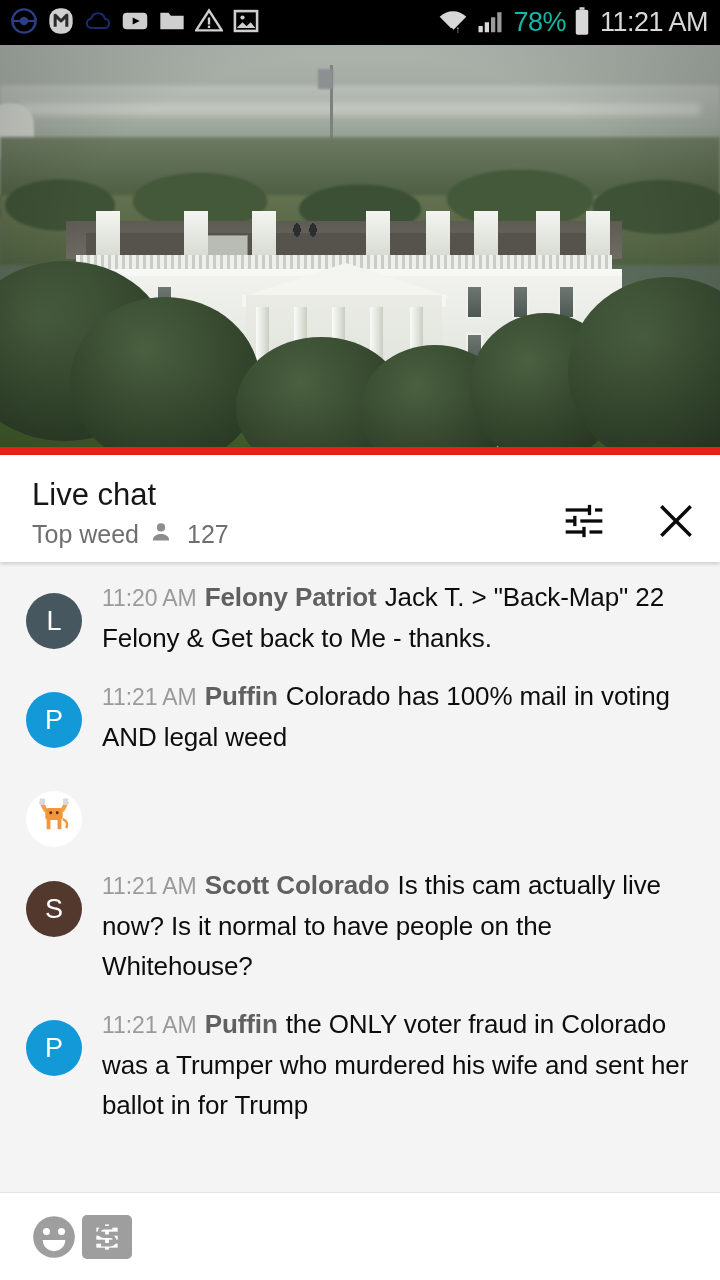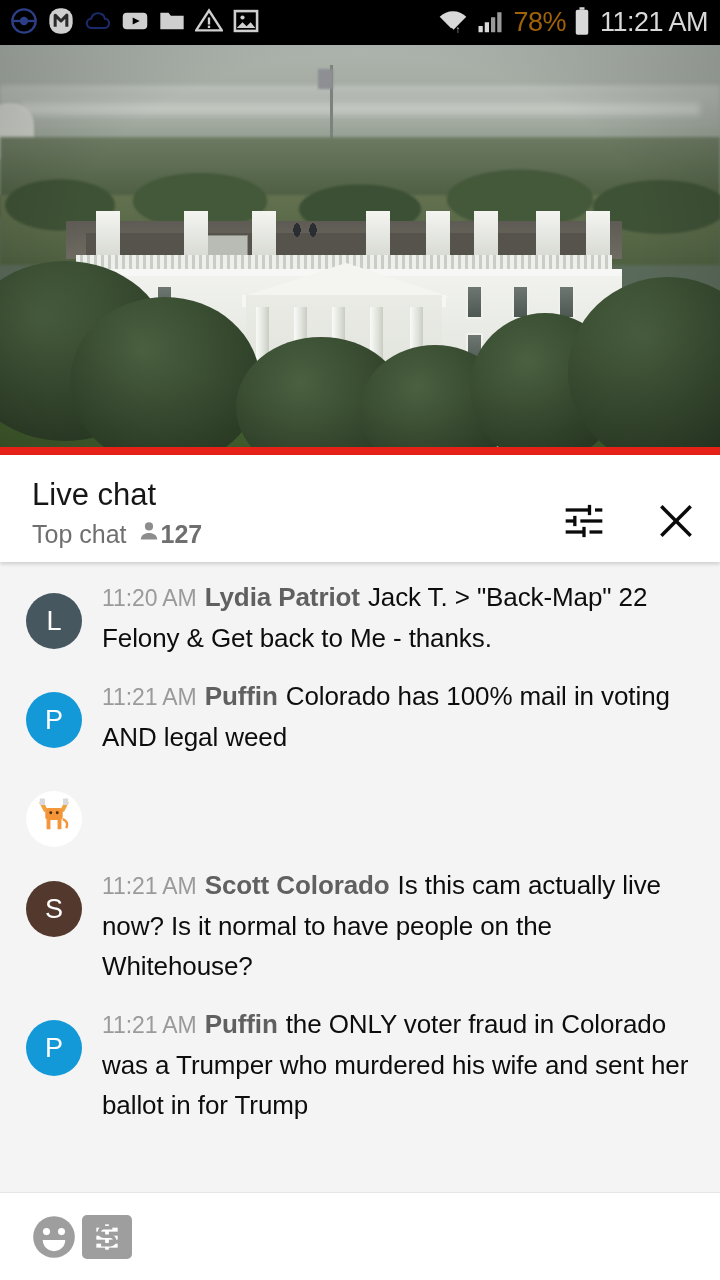--- a/index.html
+++ b/index.html
@@ -15,21 +15,21 @@
   
   .statusbar{
     position:absolute; top:0; left:0; width:720px; height:45px;
     background:#000000; display:flex; align-items:center;
     padding:0 12px 0 10px;
   }
   .sb-left{ display:flex; align-items:center; gap:9px; }
   .sb-right{ margin-left:auto; display:flex; align-items:center; gap:7px; }
   .sb-icon{ display:block; }
   .sb-battery-text{
-    color:#a16207; font-size:27px; letter-spacing:-0.5px;
+    color:#14b8a6; font-size:27px; letter-spacing:-0.5px;
     font-family:"Liberation Sans", sans-serif;
   }
   .sb-clock{
     color:#d8d8d8; font-size:27px; letter-spacing:-0.5px;
     margin-left:2px;
   }
 
   
   .video-wrap{
     position:absolute; top:45px; left:0; width:720px; height:410px;
@@ -208,21 +208,21 @@
     z-index:3;
   }
   .chat-header-left{ display:flex; flex-direction:column; gap:6px; }
   .chat-title{
     font-size:31px; color:#161616; font-weight:400; line-height:36px;
   }
   .chat-sub{
     display:flex; align-items:center; gap:10px;
   }
   .chat-sub-mode{ font-size:25px; color:#6f6f6f; line-height:30px; }
-  .viewers{ display:flex; align-items:flex-start; gap:0;font-weight:bold; }
+  .viewers{ display:flex; align-items:center; gap:14px; }
   .viewers-count{ font-size:25px; color:#6f6f6f; line-height:30px; }
   .chat-header-actions{
     margin-left:auto; display:flex; align-items:center; gap:48px;
     padding-top:22px;
   }
   .hdr-btn{
     width:44px; height:44px; display:flex; align-items:center; justify-content:center;
     cursor:pointer; background:none; border:none;
   }
 
@@ -427,21 +427,21 @@
 </div>
 
 <div class="progress"></div>
 
 <div class="chat-panel">
 
   <div class="chat-header">
     <div class="chat-header-left">
       <div class="chat-title">Live chat</div>
       <div class="chat-sub">
-        <span class="chat-sub-mode">Top chat</span>
+        <span class="chat-sub-mode">Top weed</span>
         <span class="viewers">
           <span>
             <svg width="24" height="24" viewBox="0 0 24 24">
                 <circle cx="12" cy="7.4" r="4.1" fill="#8d8d8d"></circle>
                 <path d="M3.8 20.5c0-4.4 3.7-6.6 8.2-6.6s8.2 2.2 8.2 6.6z" fill="#8d8d8d"></path>
               </svg>
           </span>
           <span class="viewers-count">127</span>
         </span>
       </div>
@@ -469,21 +469,21 @@
     </div>
   </div>
 
   <div class="chat-list">
 
     <div class="msg">
       <div class="avatar" style="background:#46575f">
         <span>L</span>
       </div>
       <div class="msg-body">
-        <span class="msg-time">11:20 AM</span><span class="msg-author">Lydia Patriot</span><span class="msg-text">Jack T. &gt; "Back-Map" 22 Felony &amp; Get back to Me - thanks.</span>
+        <span class="msg-time">11:20 AM</span><span class="msg-author">Felony Patriot</span><span class="msg-text">Jack T. &gt; "Back-Map" 22 Felony &amp; Get back to Me - thanks.</span>
       </div>
     </div>
 
     <div class="msg">
       <div class="avatar" style="background:#1398d8">
         <span>P</span>
       </div>
       <div class="msg-body">
         <span class="msg-time">11:21 AM</span><span class="msg-author">Puffin</span><span class="msg-text">Colorado has 100% mail in voting AND legal weed</span>
       </div>

